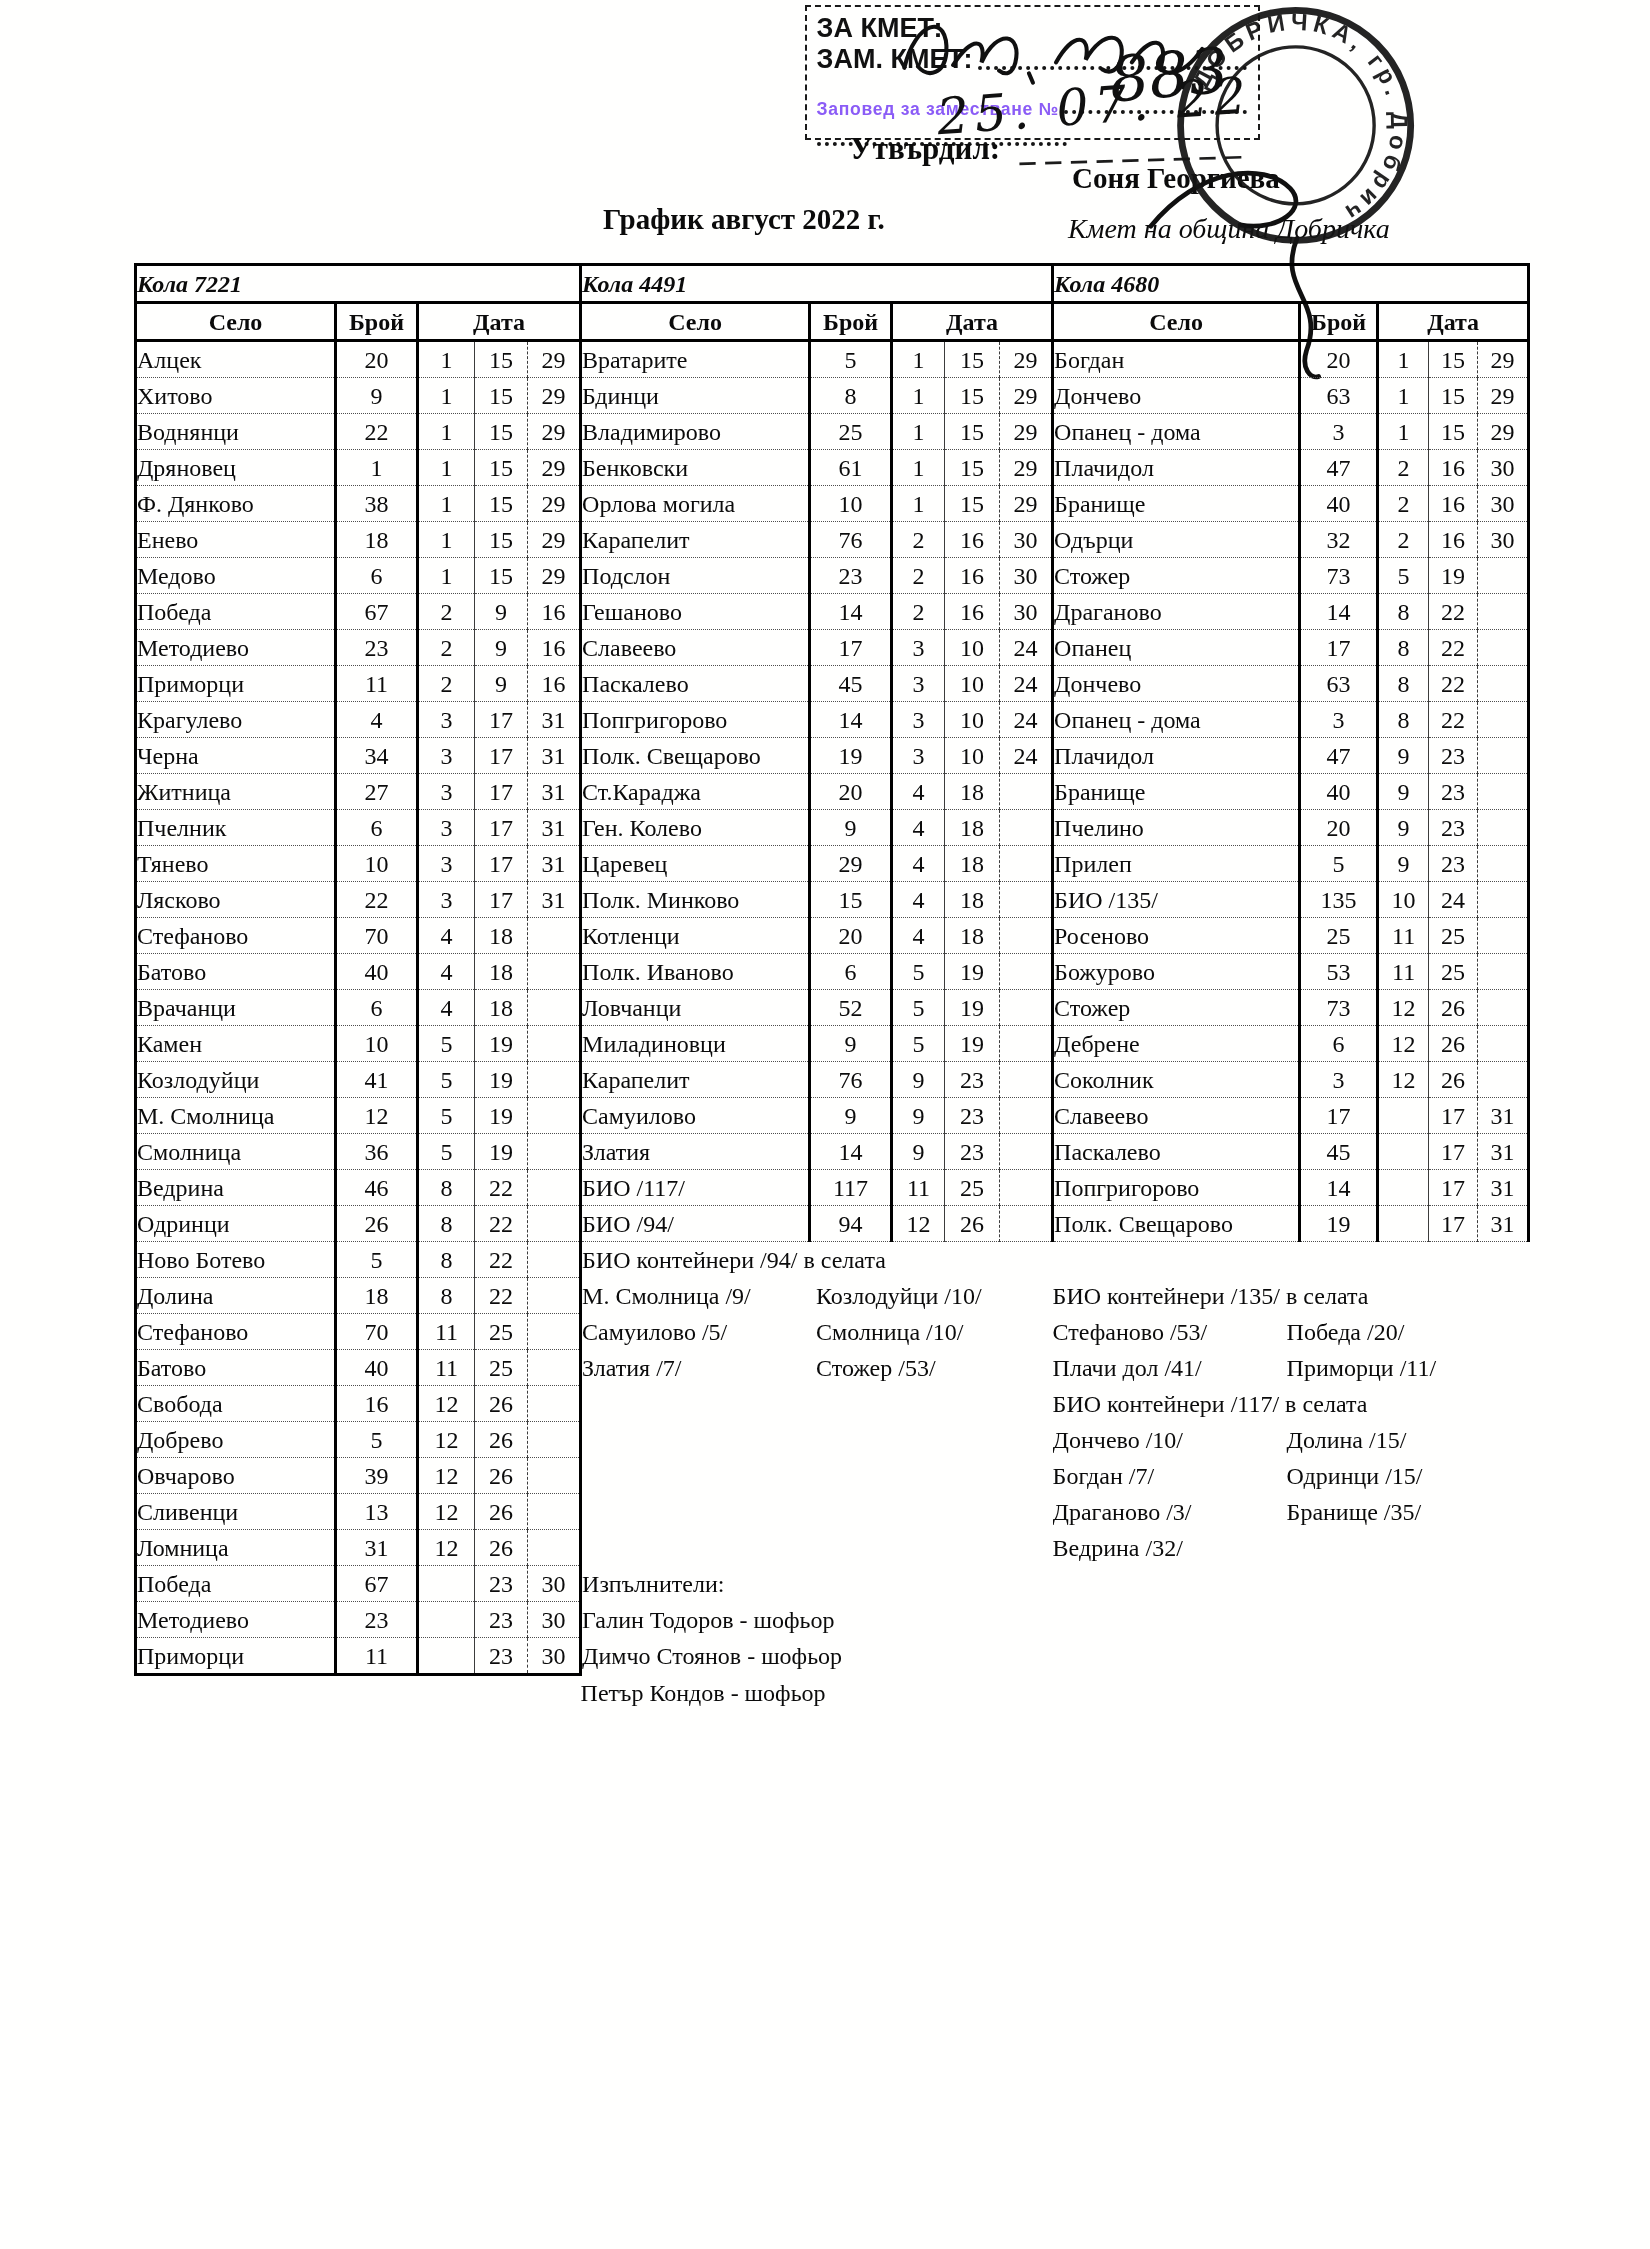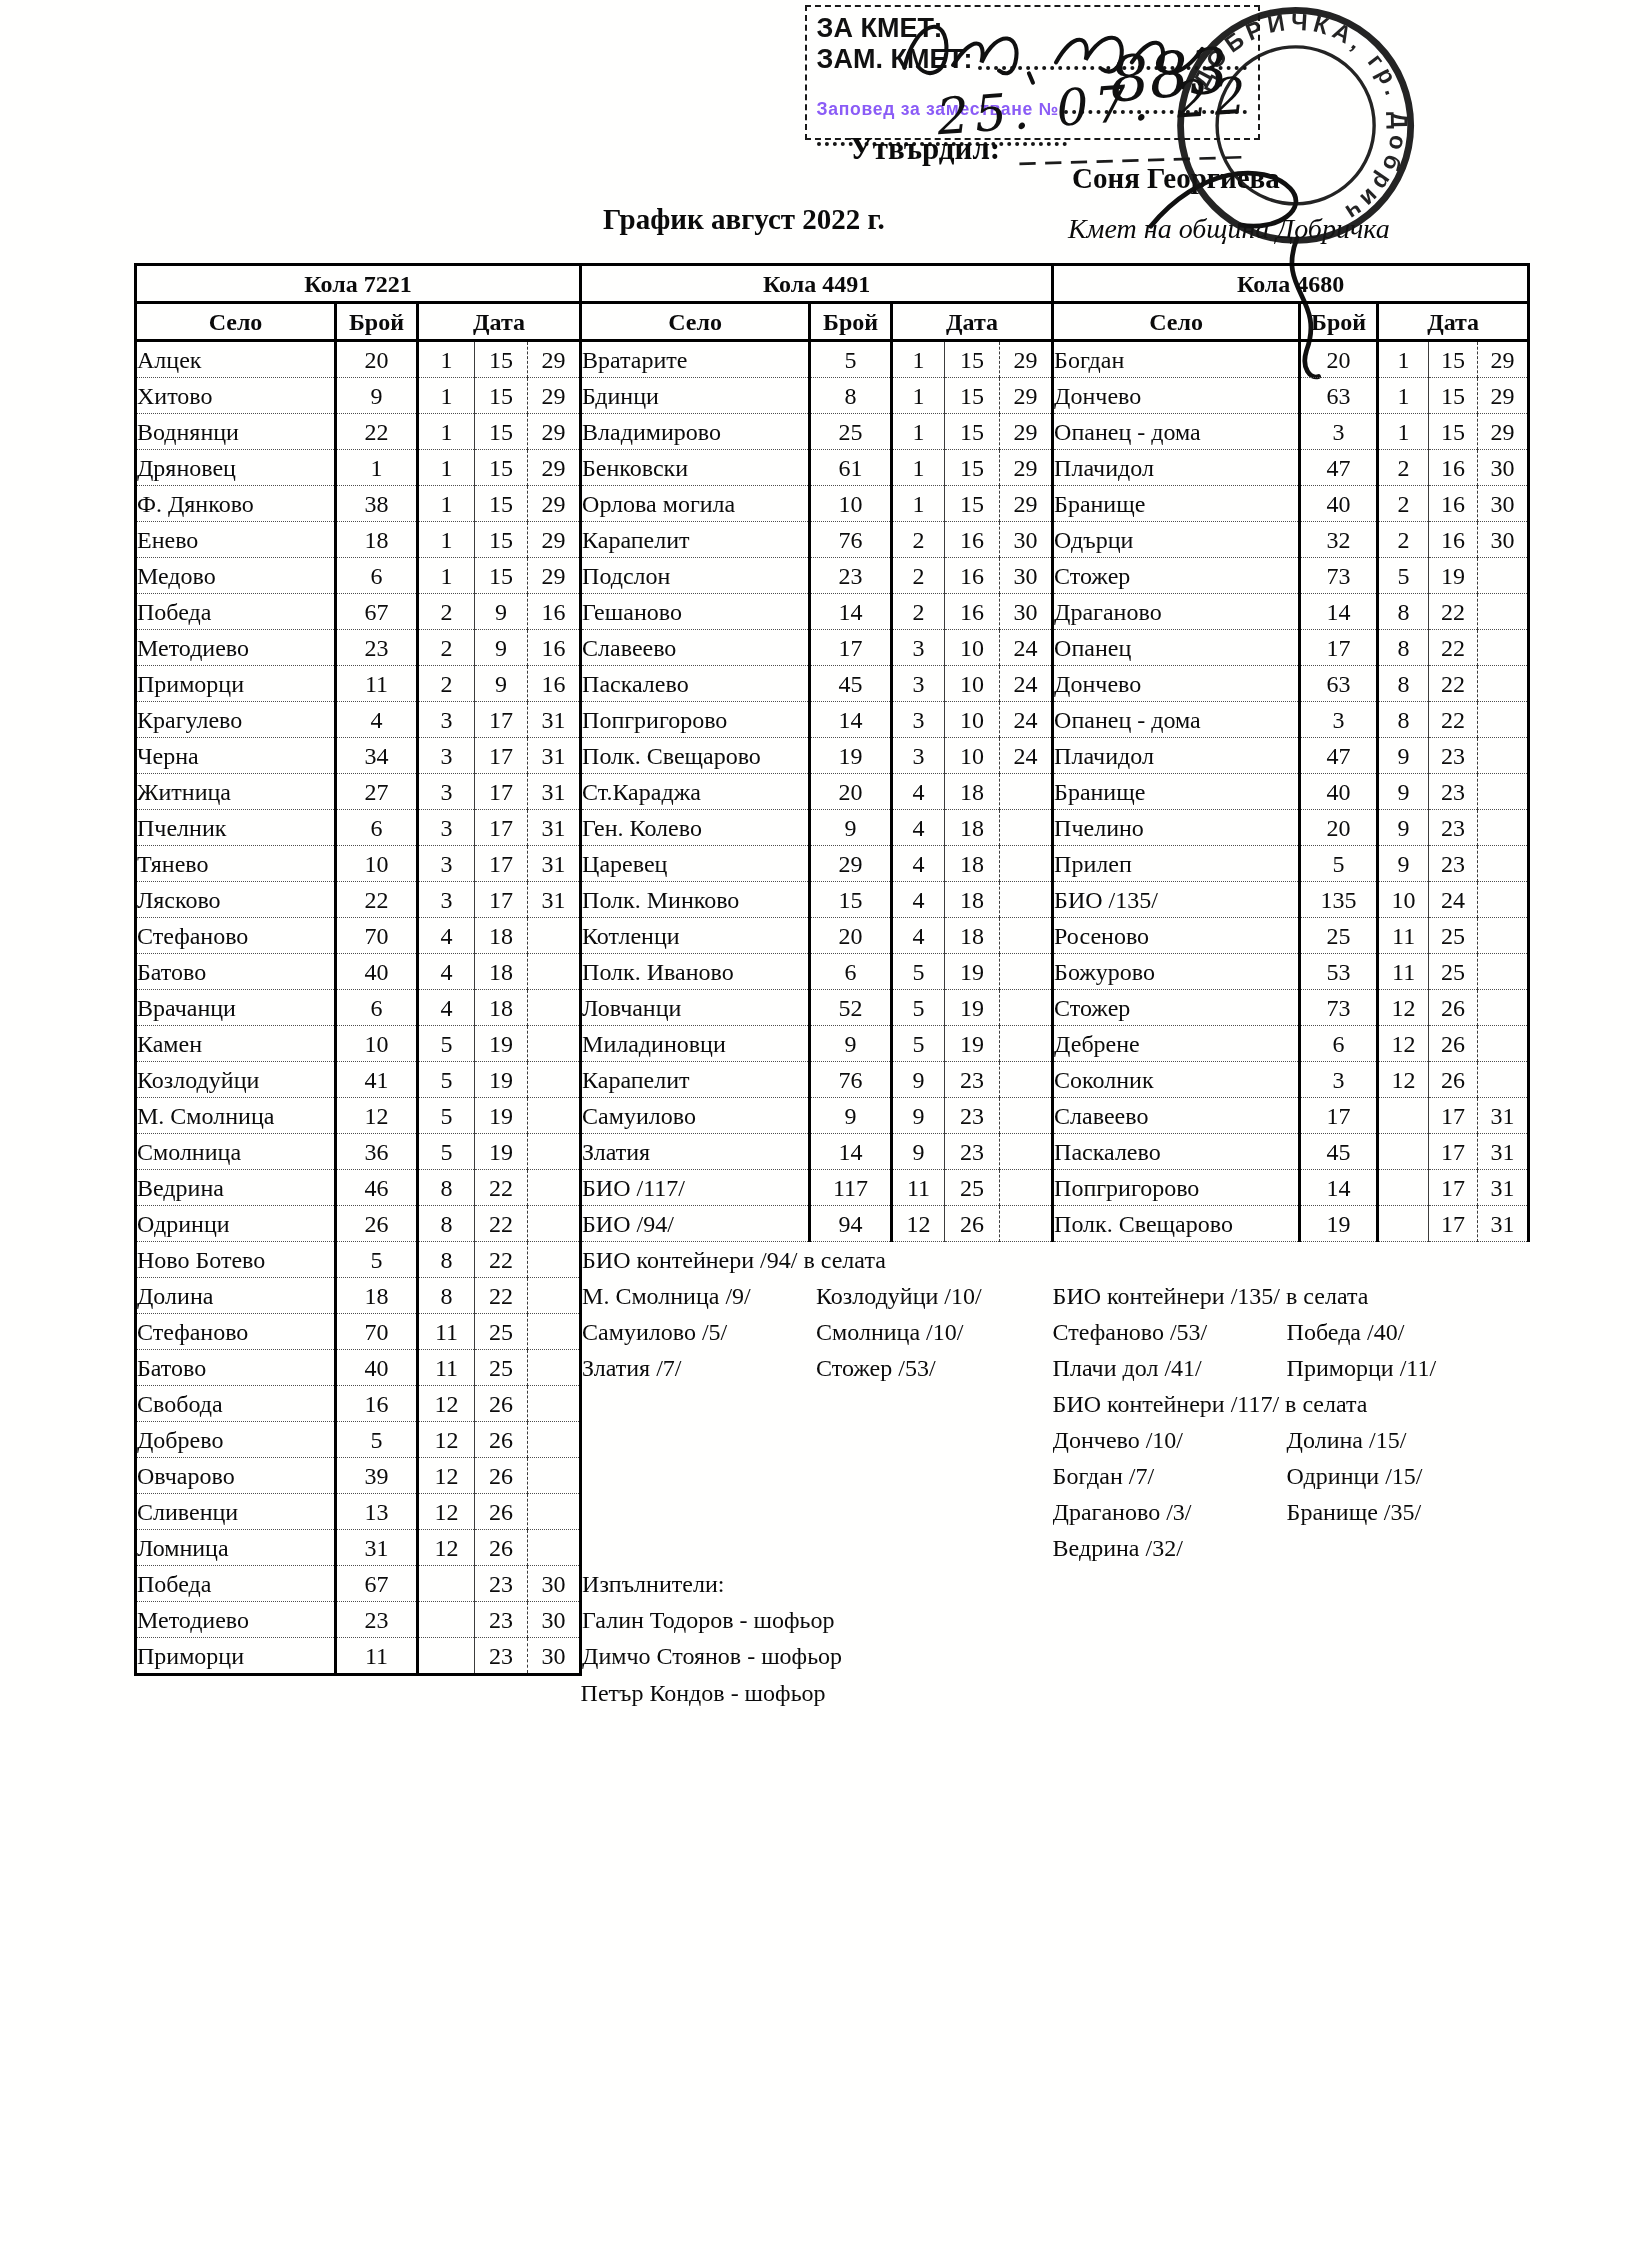--- a/index.html
+++ b/index.html
@@ -39,21 +39,21 @@
   .stamp-text { font-family:"Liberation Sans", sans-serif; font-weight:bold;
                 font-size:35px; letter-spacing:7px; fill:#141414; }
 
   
   table.sched {
     position:absolute; left:134px; top:263px; width:1393px;
     border-collapse:collapse; table-layout:fixed;
     font-family:"Liberation Serif", serif;
   }
   table.sched td { height:35px; font-size:24px; line-height:1; padding:0; white-space:nowrap; overflow:hidden; color:#0b0b0b; }
-  td.g-title { height:38px; border:3.4px solid #000; font-weight:bold; text-align:center; font-size:26px; }
+  td.g-title { height:38px; border:3.4px solid #000; font-weight:bold; font-size:26px;font-style:italic; }
   td.sub     { height:41px; border:3.4px solid #000; font-weight:bold; text-align:center; font-size:26px;margin-top:31px; }
   td.c-name  { text-align:left; padding-left:8.1px; border-left:3.4px solid #000; border-right:3.4px solid #000; border-bottom:1.4px dotted #4d4d4d; }
   td.c-cnt   { text-align:center; border-right:3.4px solid #000; border-bottom:1.4px dotted #4d4d4d; }
   td.c-d     { text-align:center; border-bottom:1.4px dotted #4d4d4d; }
   td.c-d1    { border-right:1.4px solid #3c3c3c; }
   td.c-d2    { border-right:1.4px dashed #3c3c3c; }
   td.c-d3    { border-right:3.4px solid #000; }
   td.rlast   { border-bottom:3.4px solid #000; }
   td.free    { border:none; text-align:left; padding-left:10.8px;margin-top:40px; }
   td.free .fl{ display:inline-block; width:234px; }
@@ -593,21 +593,21 @@
           <td class="free" colspan="5"><span class="fl">М. Смолница /9/</span><span>Козлодуйци /10/</span></td>
           <td class="free" colspan="5">БИО контейнери /135/ в селата</td>
         </tr>
         <tr>
           <td class="c-name">Стефаново</td>
           <td class="c-cnt">70</td>
           <td class="c-d c-d1">11</td>
           <td class="c-d c-d2">25</td>
           <td class="c-d c-d3"></td>
           <td class="free" colspan="5"><span class="fl">Самуилово /5/</span><span>Смолница /10/</span></td>
-          <td class="free" colspan="5"><span class="fl">Стефаново /53/</span><span>Победа /40/</span></td>
+          <td class="free" colspan="5"><span class="fl">Стефаново /53/</span><span>Победа /20/</span></td>
         </tr>
         <tr>
           <td class="c-name">Батово</td>
           <td class="c-cnt">40</td>
           <td class="c-d c-d1">11</td>
           <td class="c-d c-d2">25</td>
           <td class="c-d c-d3"></td>
           <td class="free" colspan="5"><span class="fl">Златия /7/</span><span>Стожер /53/</span></td>
           <td class="free" colspan="5"><span class="fl">Плачи дол /41/</span><span>Приморци /11/</span></td>
         </tr>

